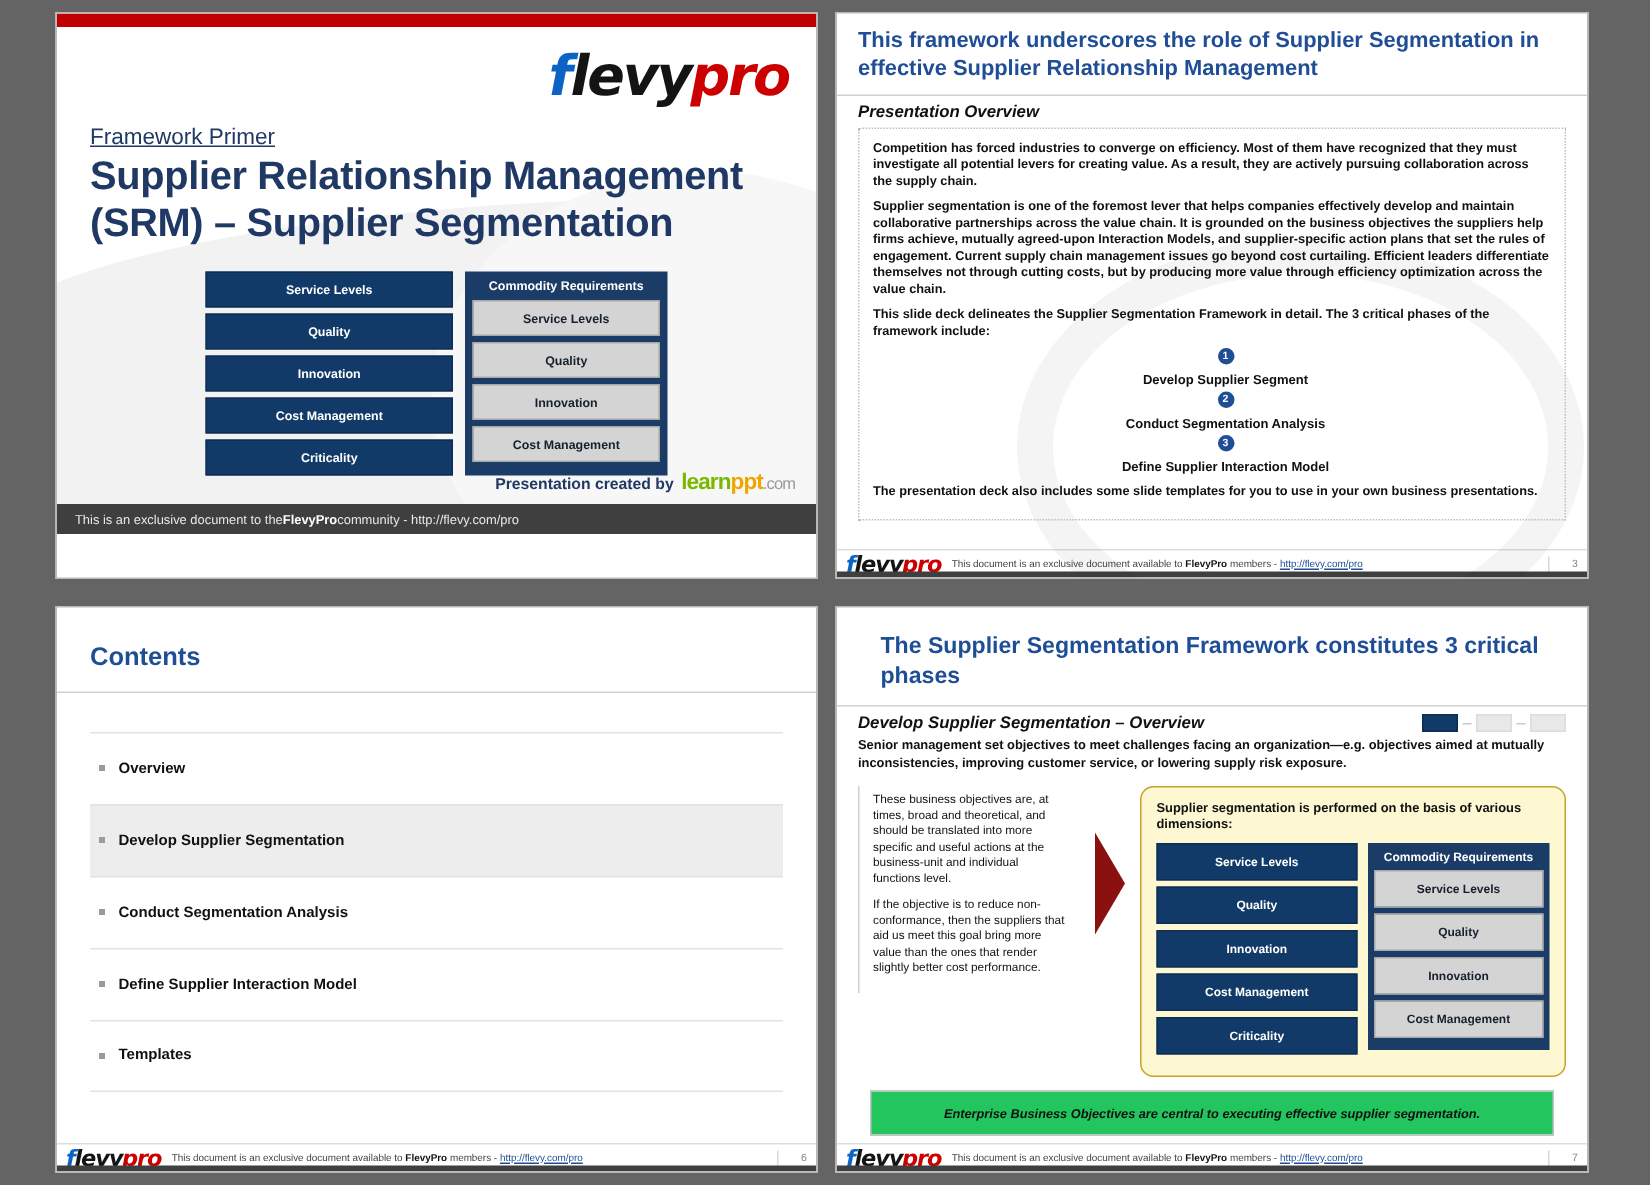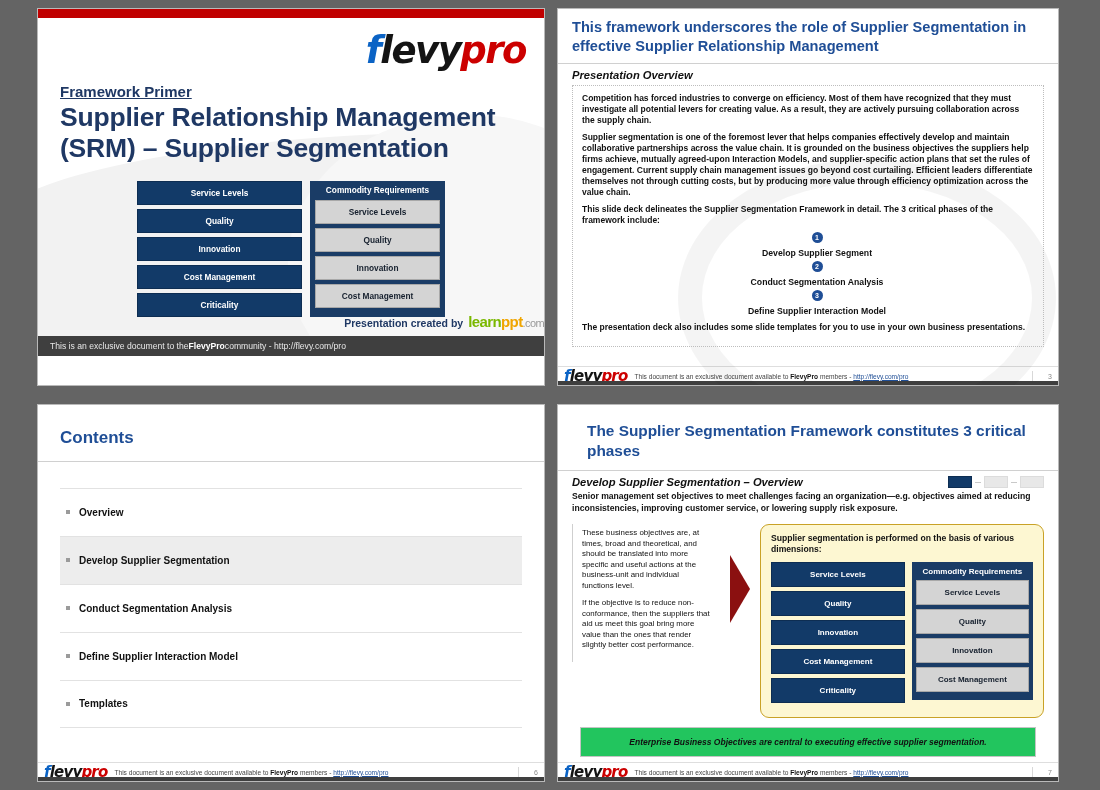--- a/index.html
+++ b/index.html
@@ -39,21 +39,21 @@
   .flevy-logo{
     font-family:"DejaVu Sans", sans-serif;
     font-weight:bold;font-style:italic;letter-spacing:-1.5px;
     line-height:1;
   }
   .flevy-logo .f{color:#0b63c5;}
   .flevy-logo .levy{color:#141414;}
   .flevy-logo .pro{color:#cc0000;}
   .logo-big{font-size:37px;text-align:right;margin:4px 2px 0 0;}
   .kicker{
-    color:#1f3864;font-size:15px;font-weight:bold;
+    color:#1f3864;font-size:15px;font-weight:normal;
     text-decoration:underline;margin:14px 0 2px 6px;
   }
   .t1-title{
     color:#1f3864;font-size:26.5px;font-weight:bold;
     line-height:1.16;margin:2px 0 0 6px;letter-spacing:-0.2px;
   }
   
   .dia{display:flex;gap:8px;justify-content:center;align-items:flex-start;margin-top:18px;}
   .dia-col-a{width:165px;}
   .dia-col-b{width:135px;background:#1a3c66;padding:0 5px 5px 5px;box-sizing:border-box;}
@@ -65,21 +65,21 @@
   .col-b-head{
     color:#fff;font-size:8.3px;font-weight:bold;text-align:center;
     padding:5px 2px 4px 2px;line-height:1.2;
   }
   .greybox{
     background:#d4d4d4;color:#16202e;font-size:8.3px;font-weight:bold;
     text-align:center;padding:6px 2px;margin-bottom:4px;
     border:1px solid #a8a8a8;
   }
   .t1-credit{
-    position:absolute;right:0;bottom:26px;z-index:3;
+    position:absolute;right:14px;bottom:26px;z-index:3;
     font-size:10.5px;font-weight:bold;color:#1f3864;
     display:flex;align-items:baseline;gap:5px;
   }
   .learnppt{font-size:15px;font-weight:bold;letter-spacing:-0.6px;}
   .learnppt .l1{color:#7ab800;}
   .learnppt .l2{color:#f0a500;}
   .learnppt .dot{color:#9a9a9a;font-size:11px;font-weight:normal;}
   .t1-foot{
     position:absolute;left:0;bottom:0;width:100%;height:20px;
     background:#3f3f3f;color:#e8e8e8;font-size:8.6px;
@@ -336,21 +336,21 @@
       <div class="s-sub">Develop Supplier Segmentation – Overview</div>
       <div class="pager">
         <span class="pg on"></span>
         <span class="pg-link"></span>
         <span class="pg"></span>
         <span class="pg-link"></span>
         <span class="pg"></span>
       </div>
     </div>
 
-    <div class="fw-lead">Senior management set objectives to meet challenges facing an organization—e.g. objectives aimed at reducing inconsistencies, improving customer service, or lowering supply risk exposure.</div>
+    <div class="fw-lead">Senior management set objectives to meet challenges facing an organization—e.g. objectives aimed at mutually inconsistencies, improving customer service, or lowering supply risk exposure.</div>
 
     <div class="fw-body">
       <div class="fw-col">
         <p>These business objectives are, at times, broad and theoretical, and should be translated into more specific and useful actions at the business-unit and individual functions level.</p>
         <p>If the objective is to reduce non-conformance, then the suppliers that aid us meet this goal bring more value than the ones that render slightly better cost performance.</p>
       </div>
       <div class="arrow-wrap">
         <div class="arrow"></div>
       </div>
       <div class="yellow">

